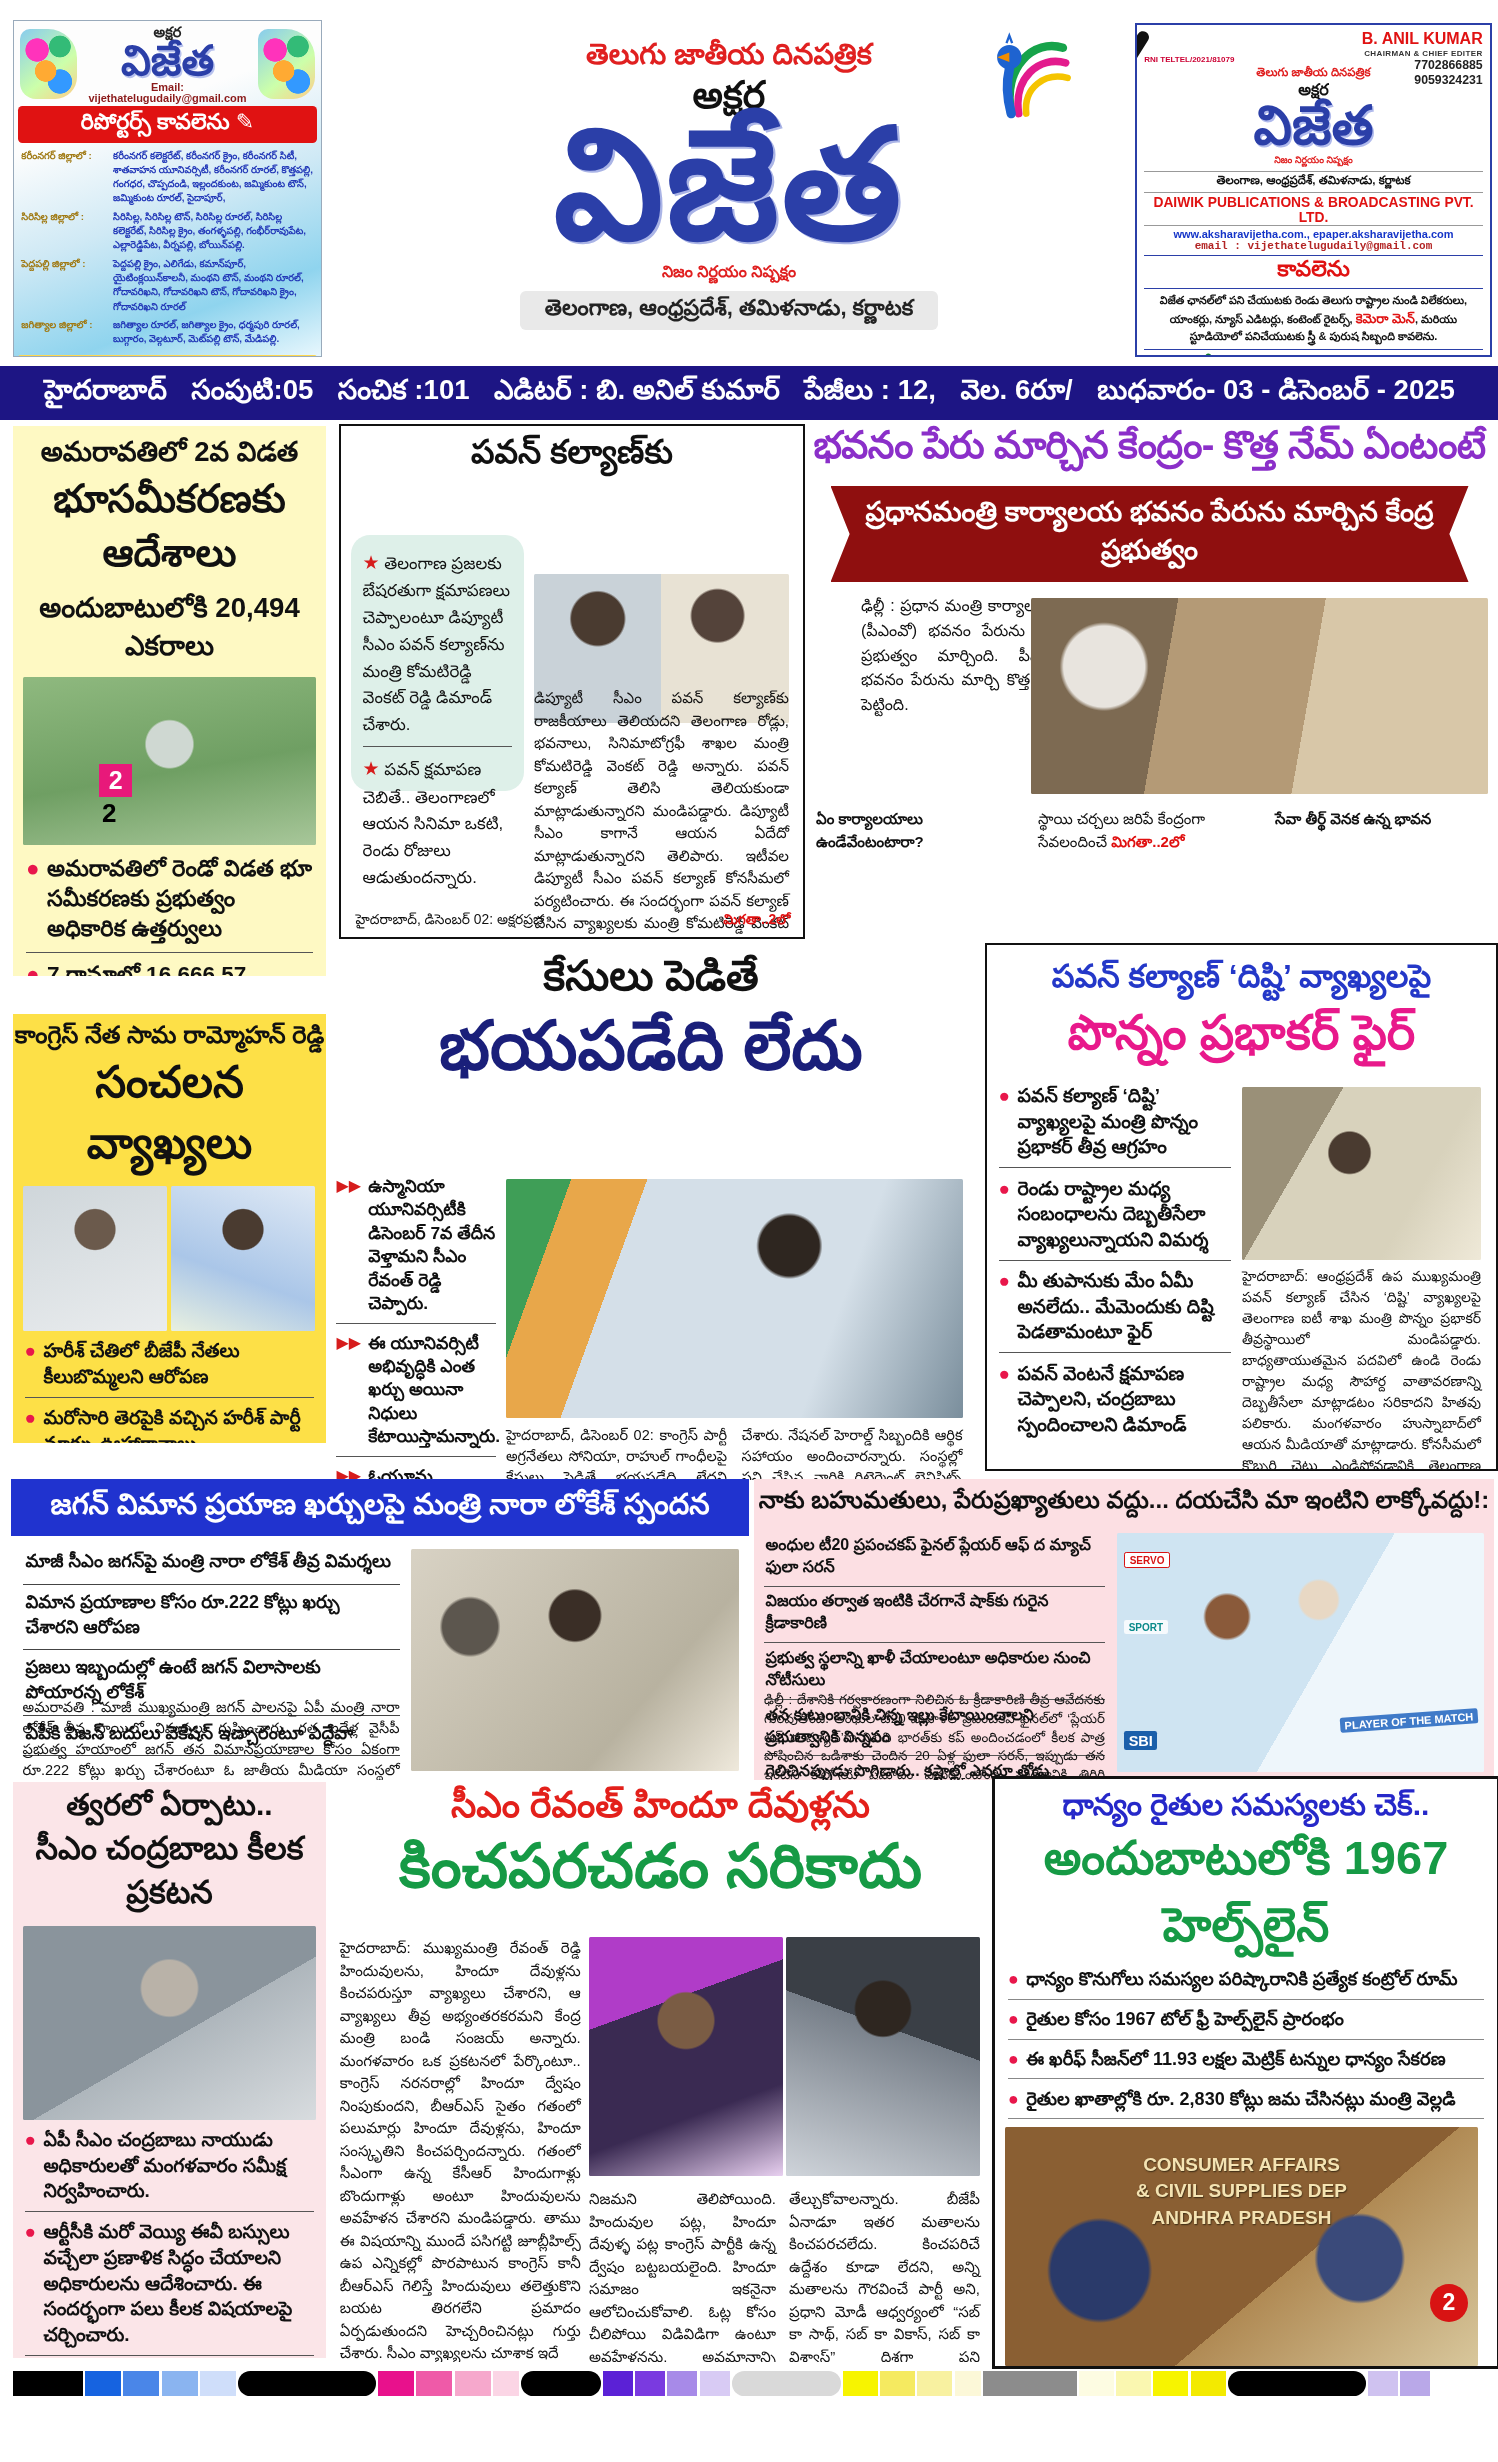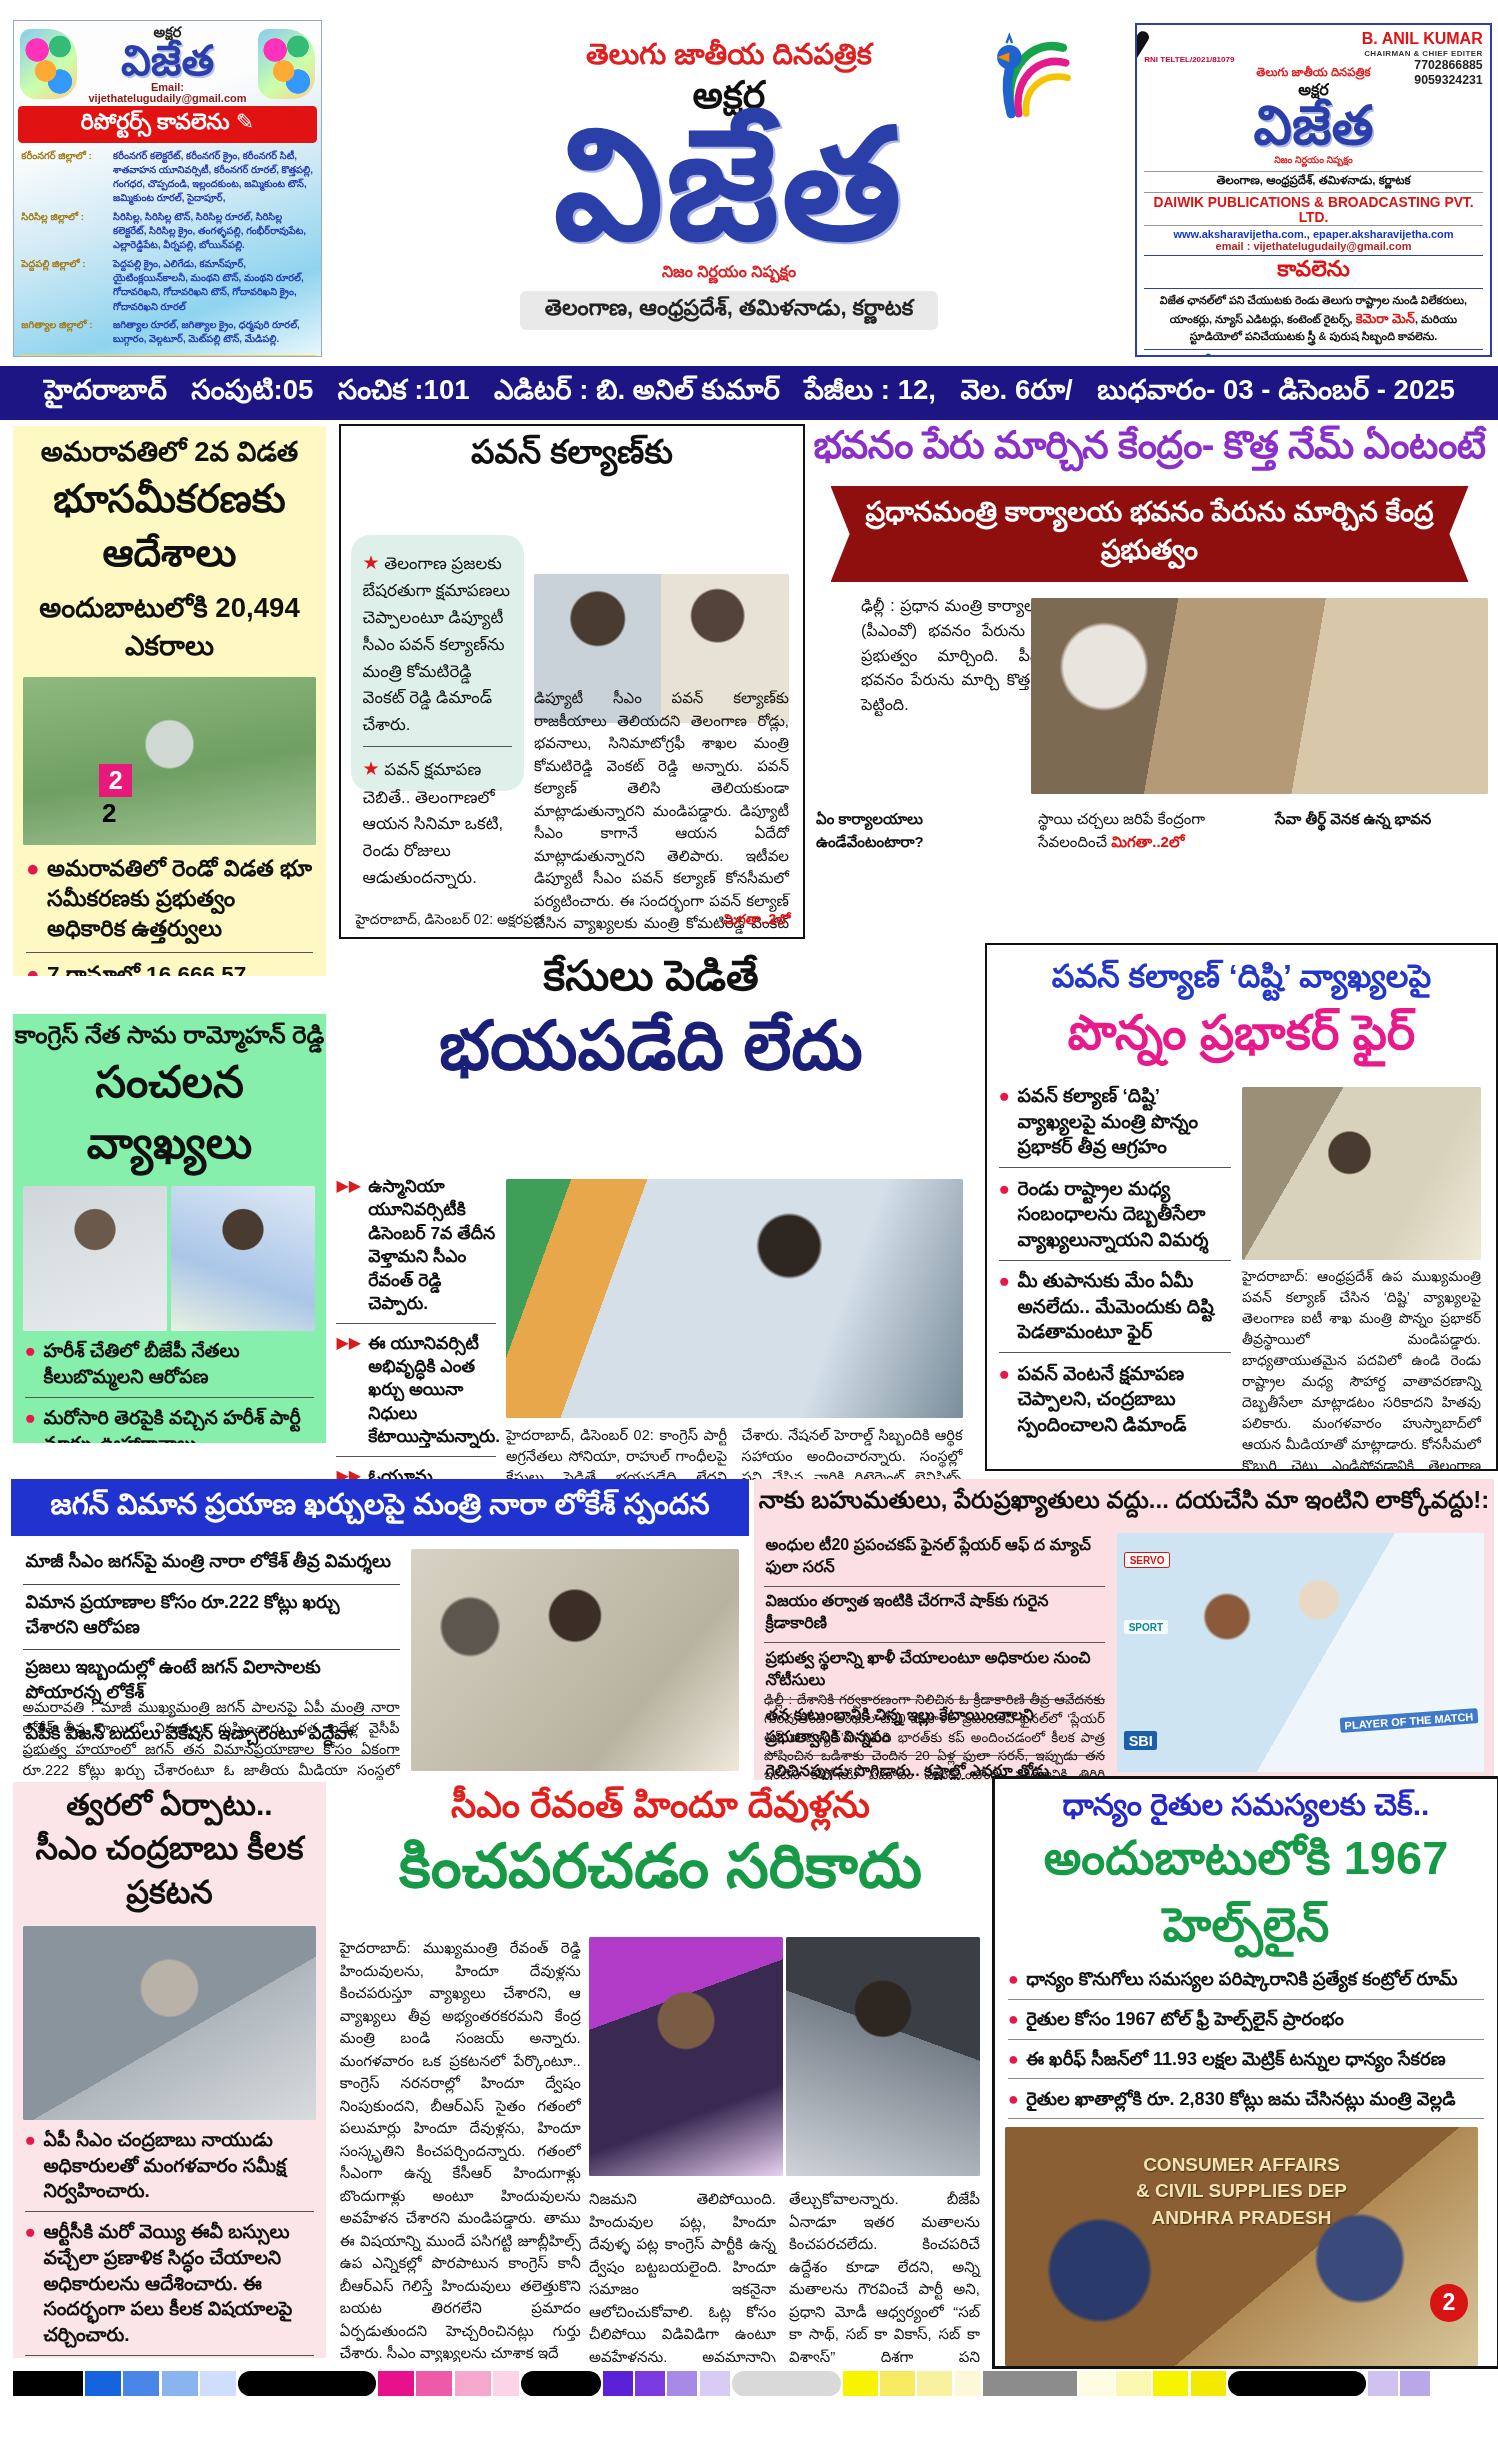--- a/index.html
+++ b/index.html
@@ -56,21 +56,21 @@
   .rad-rni{color:#c03;font-size:8px;font-weight:bold;text-align:left;margin-top:-33px;}
   .rad-daily{color:#e02020;font-weight:bold;font-size:11.6px;text-align:center;margin-top:1.5px;}
   .rad-prefix{font-weight:bold;font-size:16px;text-align:center;line-height:1;}
   .rad-logo{font-weight:bold;font-size:54px;color:#2b3fa8;text-align:center;line-height:1;
     text-shadow:1.5px 1.5px 0 #b0baec;}
   .rad-tag{color:#e02020;font-weight:bold;font-size:9.4px;text-align:center;margin-top:1.5px;}
   .rad-states{font-weight:bold;font-size:11.6px;text-align:center;border-top:0.7px solid #999;
     border-bottom:0.7px solid #999;padding:1.5px 0;margin:2.9px 0;}
   .rad-co{color:#e01212;font-weight:bold;font-size:13.8px;text-align:center;}
   .rad-web{color:#1535c8;font-weight:bold;font-size:11px;text-align:center;border-top:0.7px solid #999;padding-top:1.5px;}
-  .rad-em{color:#b32424;font-weight:bold;font-size:11px;text-align:center;}
+  .rad-em{color:#b32424;font-weight:bold;font-size:11px;text-align:center;font-family:Liberation Mono, monospace;}
   .rad-want{color:#e01212;font-weight:bold;font-size:22px;text-align:center;border-top:1.5px solid #2b3fa8;margin-top:2.9px;}
   .rad-body{font-size:11px;font-weight:bold;text-align:center;line-height:1.5;border-top:1.5px solid #2b3fa8;padding-top:2.9px;margin-top:1.5px;}
   .rad-body .hl{color:#e01212;font-size:13px;}
   .rad-sen{color:#0a7a28;font-weight:bold;font-size:17.4px;text-align:center;border-top:1.5px solid #2b3fa8;margin-top:4.4px;padding-top:2.9px;}
   .mic{position:absolute;left:4.4px;top:4.4px;width:11.6px;height:87px;background:#111;border-radius:5.8px;
     transform:rotate(32deg);transform-origin:top left;}
   
   .dateline{left:0;top:366px;width:1499px;height:54px;background:#1d1584;color:#fff;display:flex;
     align-items:center;justify-content:space-between;padding:0 44px;box-sizing:border-box;
     font-size:27.6px;font-weight:bold;}
@@ -93,21 +93,21 @@
   .artB .foot{position:absolute;left:14.5px;bottom:5.8px;width:435px;display:flex;justify-content:space-between;font-size:13.8px;}
   
   .artC{left:806px;top:424px;width:687px;height:518px;overflow:hidden;}
   .artC .h{font-size:38px;color:#8b2fc9;letter-spacing:-0.7px;white-space:nowrap;}
   .ribbon{margin:10px auto 0;width:638px;background:#8f0f0f;color:#fff;font-weight:bold;font-size:27.6px;
     text-align:center;padding:10px 0;clip-path:polygon(0 0,100% 0,97% 50%,100% 100%,0 100%,3% 50%);}
   .artC .body1{position:absolute;left:10px;top:170px;width:203px;font-size:16px;line-height:1.55;margin-left:45px;}
   .artC .ph{position:absolute;left:225px;top:174px;width:457px;height:196px;}
   .artC .row2{position:absolute;left:10px;top:384px;width:667px;display:flex;gap:19px;font-size:15px;line-height:1.5;}
   
-  .artD{left:13px;top:1014px;width:313px;height:429px;background:#86efac;overflow:hidden;}
+  .artD{left:13px;top:1014px;width:313px;height:429px;background:#fde047;overflow:hidden;}
   .artD .k{font-size:24px;margin-top:7.3px;} .artD .h{font-size:44px;margin-top:1.5px;}
   .artD .ph-row{display:flex;gap:4.4px;margin:7.3px 10px;}
   .artD .bullets{padding:0 11.6px;font-size:19px;}
   
   .artE{left:332px;top:943px;width:638px;height:537px;overflow:hidden;}
   .artE .h1{font-size:42px;margin-top:8.7px;} .artE .h2{font-size:68px;color:#1a1f7a;line-height:1.05;}
   .chev{color:#d61c1c;font-size:16px;flex:0 0 auto;}
   .artE .bul{position:absolute;left:4.4px;top:232px;width:160px;font-size:17.4px;}
   .artE .ph{position:absolute;left:174px;top:236px;width:457px;height:239px;}
   .artE .caps{position:absolute;left:174px;top:482px;width:457px;display:flex;gap:14.5px;font-size:14.5px;line-height:1.45;}

